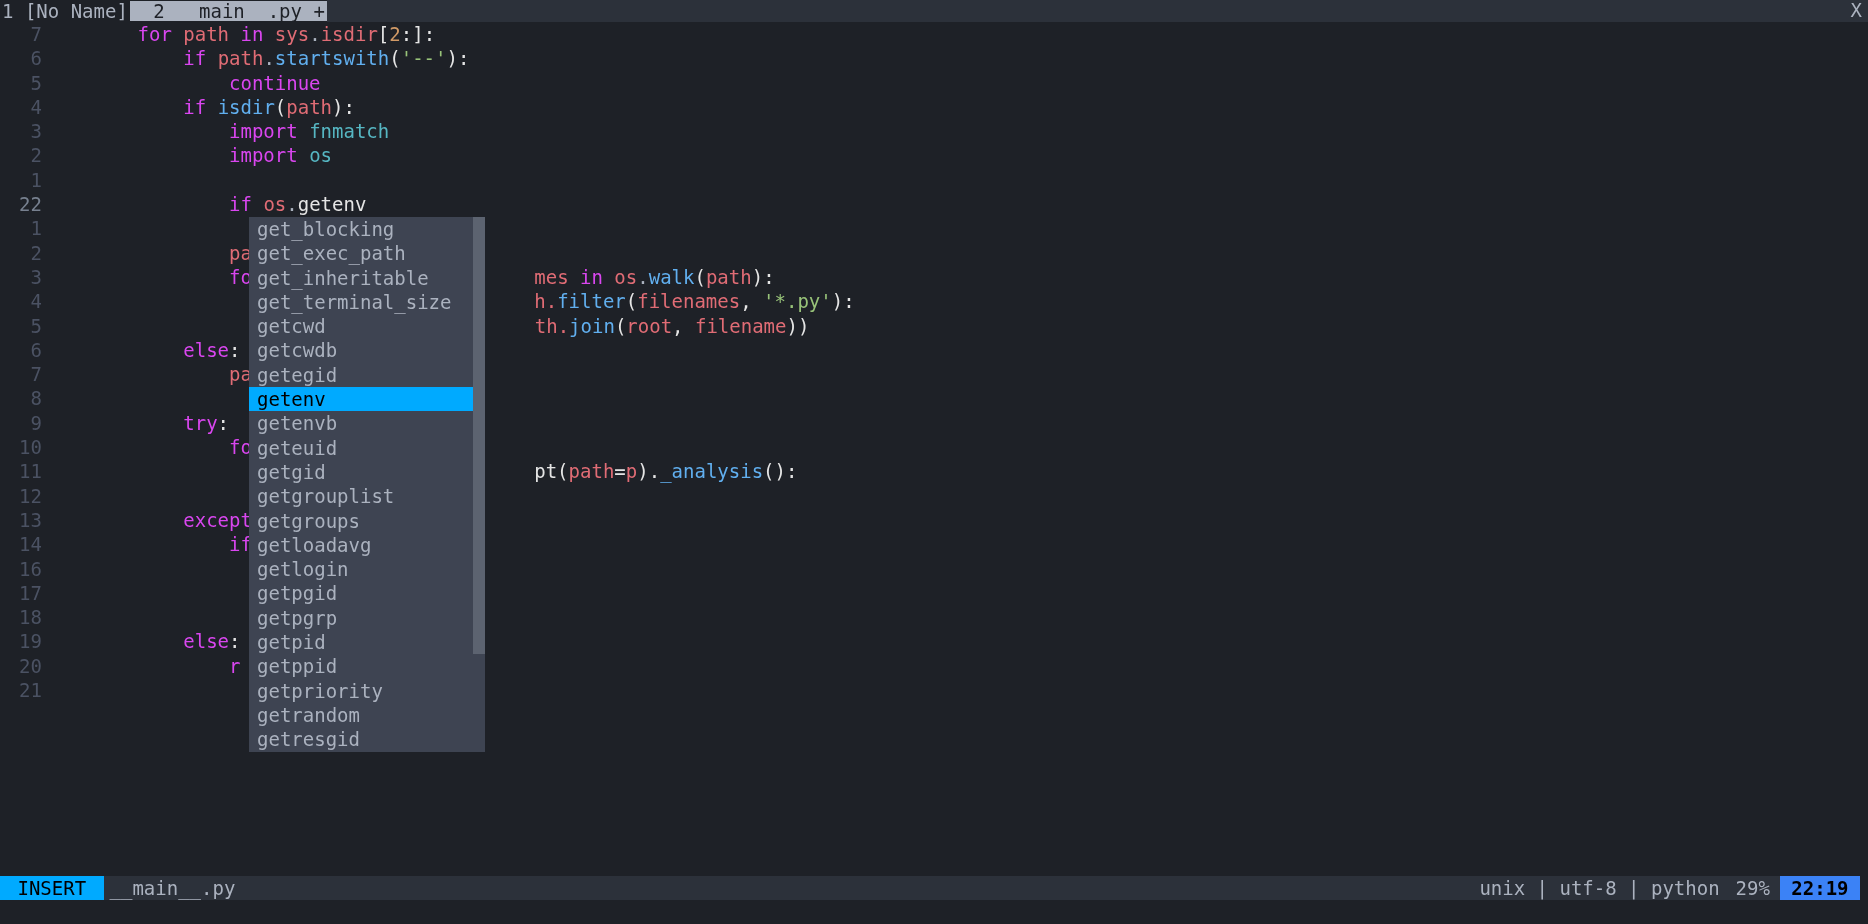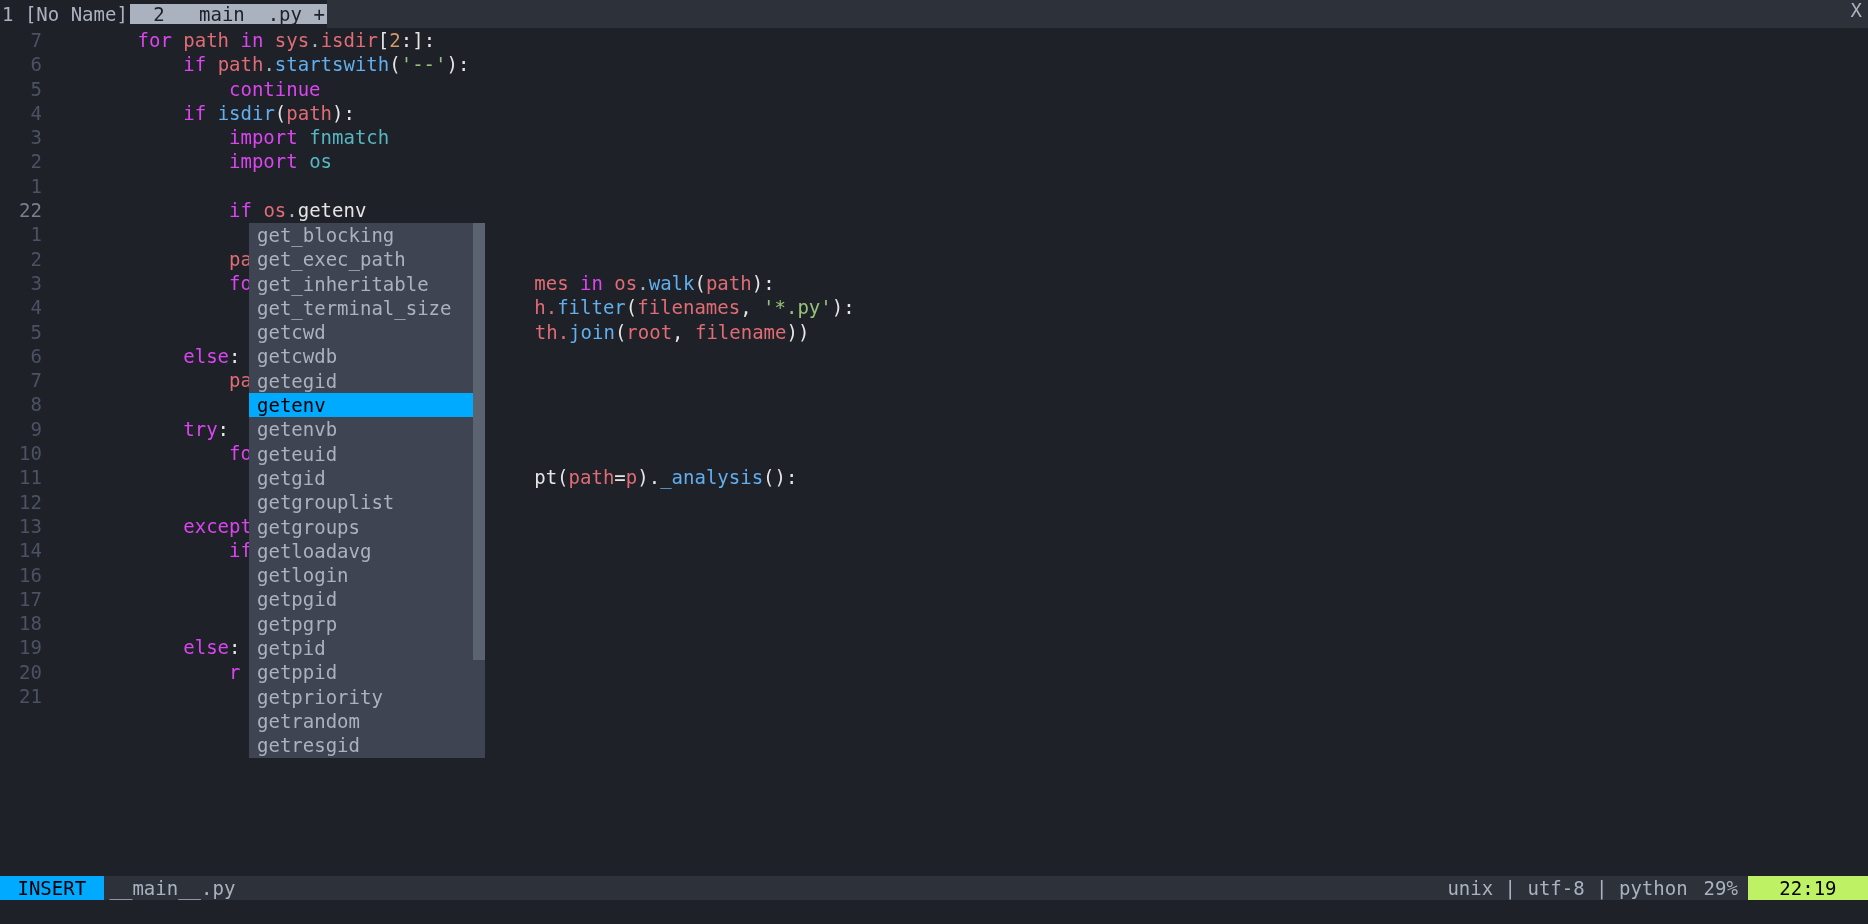--- a/index.html
+++ b/index.html
@@ -10,21 +10,21 @@
     font-size: 19px;
     line-height: 24.3px;
     width: 1868px;
     height: 924px;
     overflow: hidden;
     position: relative;
   }
   .tabbar {
     display: flex;
     align-items: center;
-    height: 28px;
+    height: 22px;
     font-size: 19px;
     line-height: 20px;
     white-space: pre;
   }
   .tab {
     padding: 0 2px;
   }
   .tab.active {
     background: #abb2bf;
     color: #1e2127;
@@ -99,39 +99,40 @@
     top: 0;
     width: 12px;
     height: 437px;
     background: #5c6370;
   }
 
   .status {
     position: absolute;
     bottom: 24px;
     left: 0;
-    right: 0;
+    right: 8px;
     height: 24px;
     background: #2c313a;
     color: #abb2bf;
     display: flex;
     align-items: center;
     white-space: pre;
     font-size:19px;
   }
   .mode {
     background: #00aaff;
     color: #000;
     padding: 0 6px;
   }
   .status-fill { flex: 1; }
   .rc {
-    background: #bef264;
+    background: #3b82f6;
     color: #000;
-    padding: 0 20px;
+    padding: 0 0;
+    font-weight: bold;
   }
   .cmdline {
     position: absolute;
     bottom: 0;
     left: 0;
     right: 0;
     height: 24px;
     white-space: pre;
     color: #abb2bf;
     font-size:19px;

